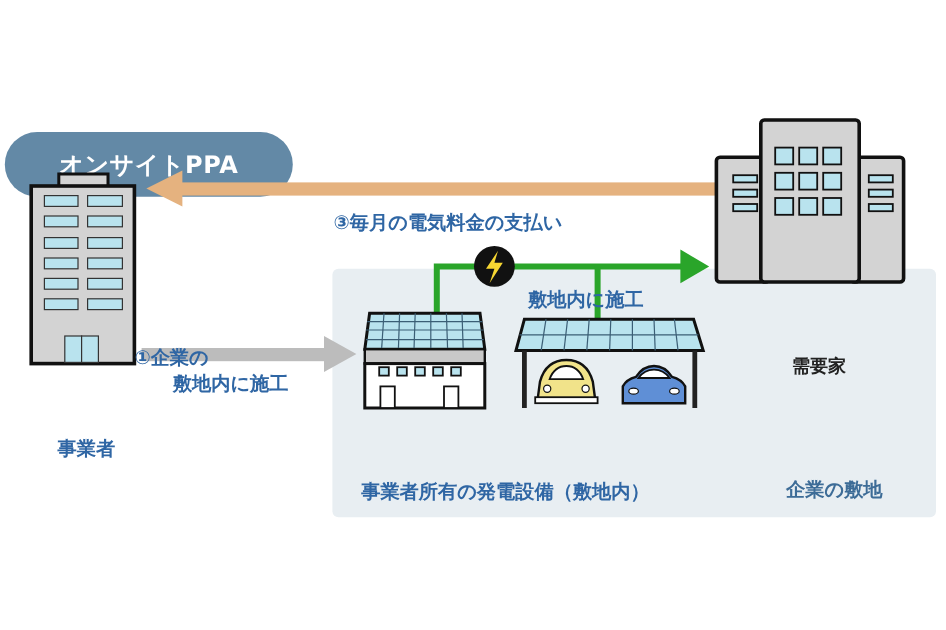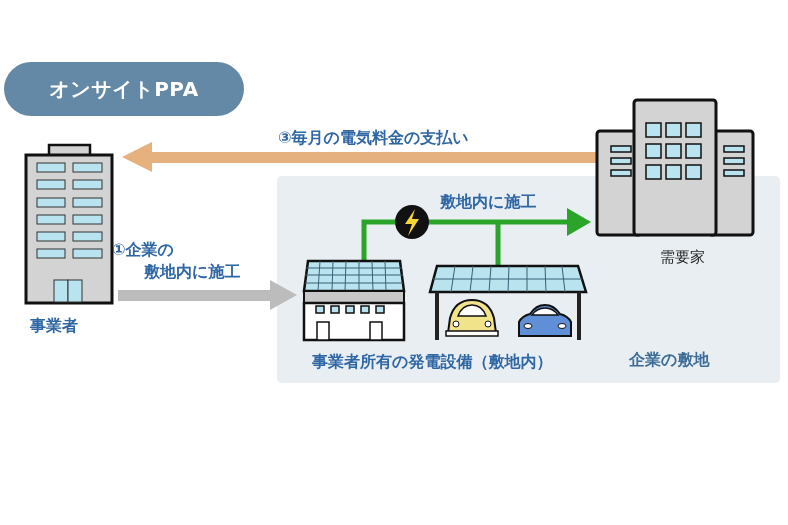--- a/index.html
+++ b/index.html
@@ -1,24 +1,24 @@
 <!DOCTYPE html>
 <html><head>
 <meta charset="utf-8">
 <style>
   html, body { margin:0; padding:0; background:#ffffff; }
   body { width:788px; height:525px; position:relative; overflow:hidden;
          font-family:"DejaVu Sans", "Liberation Sans", sans-serif; }
-  .abs { position:absolute; }
+  .abs { position:absolute;margin-top:48px; }
   .pill { left:4px; top:62px; width:240px; height:54px; border-radius:27px;
           background:#6389a6; color:#fff; font-weight:bold; font-size:20px;
           display:flex; align-items:center; justify-content:center; letter-spacing:0.5px; }
   .site-area { left:277px; top:176px; width:503px; height:207px; background:#e8eef2; border-radius:5px; }
   .label-blue { color:#2f66a4; font-weight:bold; font-size:16px; white-space:nowrap; }
-  .label-dark { color:#222; font-weight:normal; font-size:15px; white-space:nowrap; }
+  .label-dark { color:#222; font-weight:bold; font-size:15px; white-space:nowrap; }
   .label-gray { color:#3d6c97; font-weight:bold; font-size:16px; white-space:nowrap; }
   svg { position:absolute; left:0; top:0; }
 </style>
 </head>
 <body>
 
 <div class="abs pill">
   <span>オンサイトPPA</span>
 </div>
 
@@ -148,16 +148,16 @@
         <rect x="724" y="158" width="20" height="6"></rect>
         <rect x="724" y="170" width="20" height="6"></rect>
     </g>
   </g>
 </svg>
 
 <div class="abs label-blue" style="left:278px; top:128px;text-align:center;">③毎月の電気料金の支払い</div>
 <div class="abs label-blue" style="left:112px; top:240px;">①企業の</div>
 <div class="abs label-blue" style="left:144px; top:262px;text-align:center;">敷地内に施工</div>
 <div class="abs label-blue" style="left:440px; top:192px;">敷地内に施工</div>
-<div class="abs label-blue" style="left:30px; top:316px;">事業者</div>
+<div class="abs label-blue" style="left:48px; top:316px;">事業者</div>
 <div class="abs label-dark" style="left:660px; top:248px;">需要家</div>
-<div class="abs label-blue" style="left:312px; top:352px;">事業者所有の発電設備（敷地内）</div>
-<div class="abs label-gray" style="left:629px; top:350px;text-align:center;">企業の敷地</div>
+<div class="abs label-blue" style="left:301px; top:352px;">事業者所有の発電設備（敷地内）</div>
+<div class="abs label-gray" style="left:655px; top:350px;text-align:center;">企業の敷地</div>
 
 </body></html>

